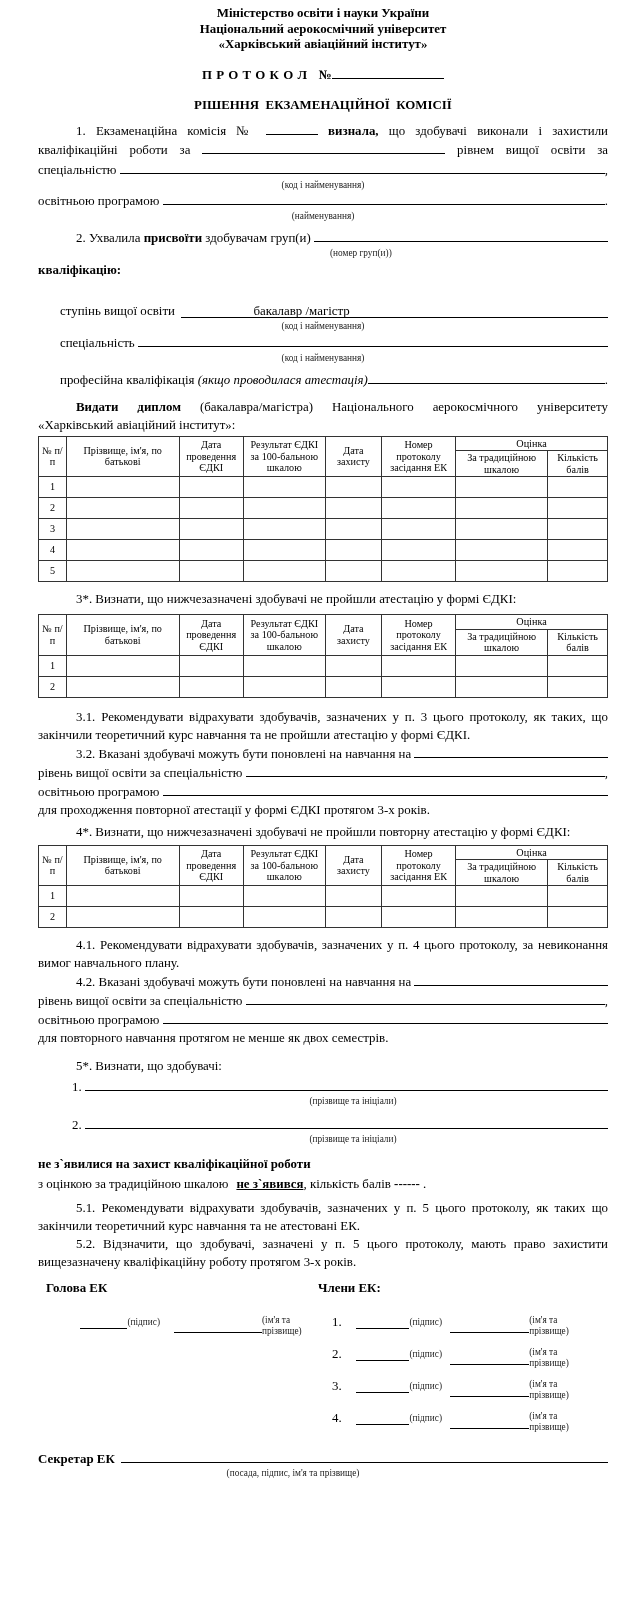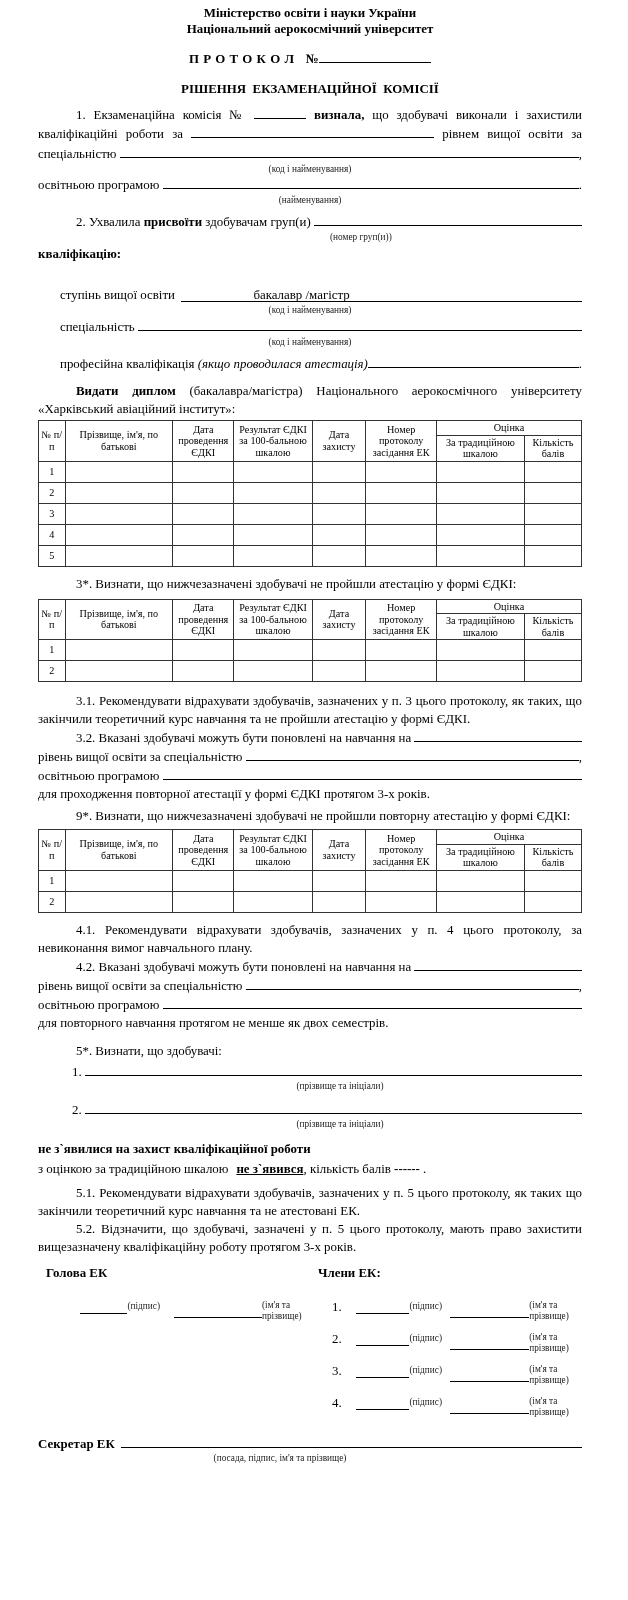--- a/index.html
+++ b/index.html
@@ -1,18 +1,18 @@
 <!DOCTYPE html>
 <html><head>
 <meta charset="utf-8">
 <style>
   html,body{margin:0;padding:0;background:#fff;}
   .page{width:628px;height:1600px;box-sizing:border-box;background:#fff;color:#000;
         font-family:"Liberation Serif","DejaVu Serif",serif;font-size:12.9px;
-        padding:6px 46px 0 38px;overflow:hidden;position:relative;}
+        padding:6px 20px 0 38px;overflow:hidden;position:relative;}
   .c{text-align:center;}
   .b{font-weight:bold;}
   .i{font-style:italic;}
   .pre{white-space:pre;}
   .hline{line-height:15.5px;font-weight:bold;text-align:center;}
   .protoline{margin-top:13px;line-height:18px;text-align:center;font-weight:bold;letter-spacing:.5px;}
   .dateline{margin-top:14px;line-height:18px;text-align:center;}
   .title{margin-top:12px;line-height:18px;text-align:center;font-weight:bold;}
   .ul{display:inline-block;border-bottom:1px solid #000;height:12px;vertical-align:baseline;}
   .line{display:flex;align-items:baseline;}
@@ -40,20 +40,21 @@
   .secr{display:flex;align-items:baseline;margin-top:6px;line-height:18px;}
   .foot{margin-top:16px;line-height:18px;}
 </style>
 </head>
 <body>
 
 <div class="page">
 
   <div class="hline">Міністерство освіти і науки України</div>
   <div class="hline">Національний аерокосмічний університет</div>
+  <div class="hline">«Харківський авіаційний інститут»</div>
 
   <div class="protoline">
     <span class="pre">П Р О Т О К О Л   №</span><span class="ul" style="width:112px"></span>
   </div>
 
 
   <div class="title pre">РІШЕННЯ  ЕКЗАМЕНАЦІЙНОЇ  КОМІСІЇ</div>
 
   <div class="jlast lh19 ind38" style="margin-top:8px">
     <span>1. Екзаменаційна комісія №</span> <span class="ul" style="width:52px"></span> <span class="b">визнала,</span> <span>що здобувачі виконали і захистили</span>
@@ -231,21 +232,21 @@
     <span>3.2. Вказані здобувачі можуть бути поновлені на навчання на</span>&nbsp;<span class="fill"></span>
   </div>
   <div class="line lh18">
     <span>рівень вищої освіти за спеціальністю</span>&nbsp;<span class="fill"></span><span>,</span>
   </div>
   <div class="line lh18">
     <span>освітньою  програмою</span>&nbsp;<span class="fill"></span>
   </div>
   <div class="lh18">для проходження повторної атестації у формі ЄДКІ протягом 3-х років.</div>
 
-  <p class="p" style="margin-top:4px">9*. Визнати, що нижчезазначені здобувачі не пройшли повторну атестацію у формі ЄДКІ:</p>
+  <p class="p" style="margin-top:4px">4*. Визнати, що нижчезазначені здобувачі не пройшли повторну атестацію у формі ЄДКІ:</p>
 
   <table class="tbl" style="margin-top:4px">
     <colgroup>
         <col style="width:4.9%">
         <col style="width:19.8%">
         <col style="width:11.3%">
         <col style="width:14.4%">
         <col style="width:9.9%">
         <col style="width:13%">
         <col style="width:16.2%">

